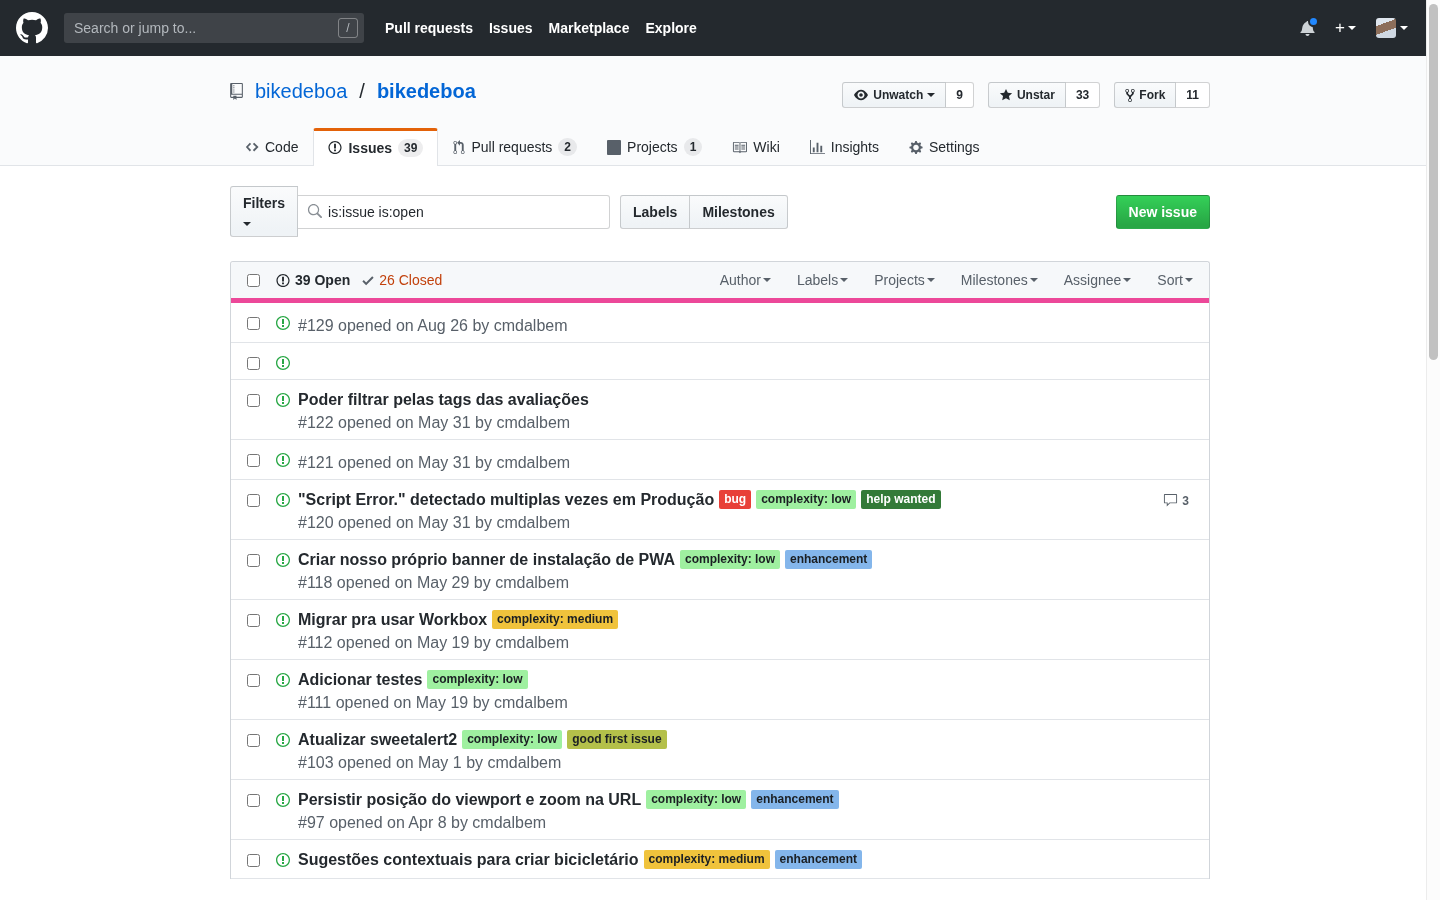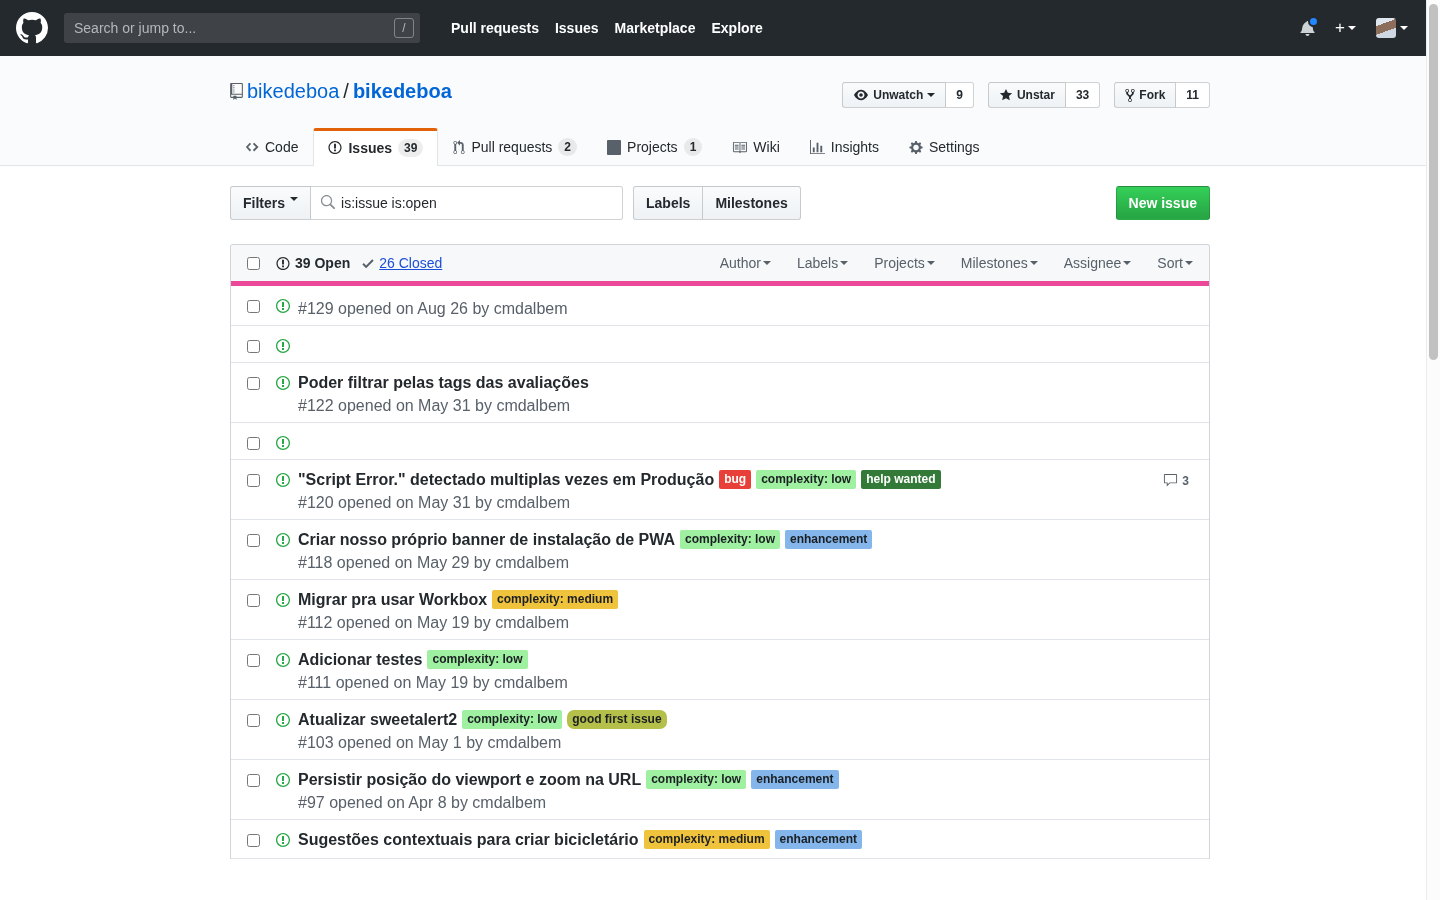--- a/index.html
+++ b/index.html
@@ -4,21 +4,21 @@
 <style>
   * { margin:0; padding:0; box-sizing:border-box; }
   html,body { width:1440px; height:900px; overflow:hidden; background:#fff;
     font-family:"Liberation Sans","DejaVu Sans",sans-serif; color:#24292e; }
   a { text-decoration:none; color:inherit; }
   svg { display:block; }
 
   
   .top-header { height:56px; background:#24292e; display:flex; align-items:center; padding:0 32px 0 16px; }
   .gh-logo { color:#fff; margin-right:16px; cursor:pointer; }
-  .hdr-search { position:relative; width:356px; height:30px; margin-right:31px; }
+  .hdr-search { position:relative; width:300px; height:30px; margin-right:21px; }
   .hdr-search input { width:100%; height:100%; background:rgba(255,255,255,0.125); border:none; border-radius:3px;
     color:#fff; font-size:14px; padding:0 34px 0 10px; outline:none; font-family:inherit; }
   .hdr-search input::placeholder { color:#b3b8bd; }
   .slash-key { position:absolute; right:6px; top:5px; width:20px; height:20px; border:1px solid rgba(255,255,255,0.35);
     border-radius:3px; color:#b3b8bd; font-size:12px; display:flex; align-items:center; justify-content:center; }
   .hdr-nav { display:flex; gap:16px; }
   .hdr-nav a { color:#fff; font-size:14px; font-weight:700; }
   .hdr-right { margin-left:auto; display:flex; align-items:center; gap:20px; }
   .bell-wrap { position:relative; color:#cdd2d6; cursor:pointer; }
   .bell-dot { position:absolute; top:-4px; right:-4px; width:11px; height:11px; border-radius:50%;
@@ -28,21 +28,21 @@
   .avatar { width:20px; height:20px; border-radius:3px;
     background:linear-gradient(160deg,#dfe6ee 0 30%,#8d6e5a 30% 62%,#cfd8e2 62%); }
   .caret { display:inline-block; width:0; height:0; border:4px solid transparent; border-top-color:currentColor;
     margin-top:4px; }
   .caret.white { color:#fff; }
 
   
   .repo-head { background:#fafbfc; border-bottom:1px solid #e1e4e8; padding-top:24px; }
   .container { width:980px; margin:0 auto; }
   .repo-title-row { display:flex; align-items:flex-start; justify-content:space-between; }
-  .repo-title { font-size:20px; display:flex; align-items:center; gap:4px; font-weight:400;text-align:right; }
+  .repo-title { font-size:20px; display:flex; align-items:center; gap:12px; font-weight:400;text-align:right; }
   .repo-title .oicon { color:#586069; }
   .repo-title a { color:#0366d6; }
   .repo-title a.repo-name { font-weight:700; }
   .repo-actions { display:flex; gap:14px; margin-top:2px; }
   .action-group { display:flex; }
   .btn-soc { display:flex; align-items:center; gap:4px; font-size:12px; font-weight:700; color:#24292e;
     background:linear-gradient(-180deg,#fafbfc,#eff3f6 90%); border:1px solid rgba(27,31,35,0.2);
     border-radius:3px 0 0 3px; padding:3px 10px; cursor:pointer; line-height:18px; }
   .btn-soc .oicon { color:#24292e; }
   .soc-count { font-size:12px; font-weight:700; background:#fff; border:1px solid rgba(27,31,35,0.2);
@@ -54,39 +54,39 @@
   .repo-tab.active { background:#fff; border-color:#e1e4e8; border-top:3px solid #e36209; border-radius:3px 3px 0 0;
     font-weight:700; margin-bottom:-1px; padding-top:7px; }
   .repo-tab.active .oicon { color:#24292e; }
   .tab-count { background:rgba(27,31,35,0.08); border-radius:10px; font-size:12px; font-weight:600;
     padding:2px 6px; line-height:14px; }
 
   
   .toolbar { display:flex; align-items:center; margin-top:20px; }
   .btn { font-size:14px; font-weight:700; background:linear-gradient(-180deg,#fafbfc,#eff3f6 90%);
     border:1px solid rgba(27,31,35,0.2); padding:6px 12px; line-height:20px; cursor:pointer; color:#24292e; font-family:inherit; }
-  .filters-btn { border-radius:3px 0 0 3px; display:flex; align-items:flex-start; gap:5px; }
+  .filters-btn { border-radius:3px 0 0 3px; display:flex; align-items:flex-start; gap:5px;flex-direction:column; }
   .issues-search { position:relative; width:312px; }
   .issues-search input { width:100%; height:34px; border:1px solid rgba(27,31,35,0.2); border-left:none;
     border-radius:0 3px 3px 0; font-size:14px; padding:0 10px 0 30px; color:#24292e; outline:none; background:#fff; font-family:inherit; }
   .issues-search .oicon { position:absolute; left:9px; top:9px; color:#586069; opacity:0.7; }
   .lm-group { display:flex; margin-left:10px; }
   .lm-group .btn:first-child { border-radius:3px 0 0 3px; }
   .lm-group .btn:last-child { border-radius:0 3px 3px 0; border-left:none; }
   .new-issue-btn { margin-left:auto; background:linear-gradient(-180deg,#34d058,#28a745 90%); color:#fff;
     border:1px solid rgba(27,31,35,0.2); border-radius:3px; font-size:14px; font-weight:700; padding:6px 12px;
     line-height:20px; cursor:pointer; font-family:inherit; }
 
   
   .issues-box { margin-top:24px; border:1px solid #d1d5da; border-radius:3px 3px 0 0; border-bottom:none; }
   .box-header { background:#f6f8fa; border-bottom:5px solid #ec4899; padding:10px 16px; display:flex; align-items:center; border-radius:3px 3px 0 0; }
   .box-header input[type=checkbox] { margin-right:16px; }
   .state-link { display:flex; align-items:center; gap:5px; font-size:14px; cursor:pointer; }
   .state-open { font-weight:700; color:#24292e; margin-right:12px; }
-  .state-closed { color:#1d4ed8;text-decoration:underline; }
+  .state-closed { color:#c2410c; }
   .state-closed .oicon { color:#586069; }
   .hdr-filters { margin-left:auto; display:flex; gap:26px; }
   .hdr-filter { display:flex; align-items:center; gap:2px; font-size:14px; color:#586069; cursor:pointer; }
   .hdr-filter .caret { border-top-color:#586069; margin-top:3px; }
 
   .issue-row { display:flex; align-items:flex-start; border-bottom:1px solid #e1e4e8; padding:10px 16px 8px; background:#fff; }
   .issue-row input[type=checkbox] { margin:4px 16px 0 0; }
   .issue-row .open-icon { color:#28a745; margin:2px 8px 0 0; flex:none; }
   .issue-main { flex:1; }
   .issue-title { font-size:16px; font-weight:700; color:#24292e; line-height:20px; cursor:pointer; }
@@ -357,20 +357,21 @@
 
   <div class="issue-row">
     <input type="checkbox" style="">
     <span class="oicon open-icon">
       <svg width="14" height="16" viewBox="0 0 14 16" fill="currentColor">
               <path d="M7 2.3c3.14 0 5.7 2.56 5.7 5.7s-2.56 5.7-5.7 5.7A5.71 5.71 0 0 1 1.3 8c0-3.14 2.56-5.7 5.7-5.7zM7 1C3.14 1 0 4.14 0 8s3.14 7 7 7 7-3.14 7-7-3.14-7-7-7zm1 3H6v5h2V4zm0 6H6v2h2v-2z"></path>
             </svg>
     </span>
     <div class="issue-main">
       <span class="issue-labels"></span>
+      <div class="issue-meta">#121 opened on May 31 by cmdalbem</div>
     </div>
 
   </div>
 
   <div class="issue-row">
     <input type="checkbox" style="">
     <span class="oicon open-icon">
       <svg width="14" height="16" viewBox="0 0 14 16" fill="currentColor">
               <path d="M7 2.3c3.14 0 5.7 2.56 5.7 5.7s-2.56 5.7-5.7 5.7A5.71 5.71 0 0 1 1.3 8c0-3.14 2.56-5.7 5.7-5.7zM7 1C3.14 1 0 4.14 0 8s3.14 7 7 7 7-3.14 7-7-3.14-7-7-7zm1 3H6v5h2V4zm0 6H6v2h2v-2z"></path>
             </svg>
@@ -432,21 +433,21 @@
   </div>
 
   <div class="issue-row">
     <input type="checkbox" style="">
     <span class="oicon open-icon">
       <svg width="14" height="16" viewBox="0 0 14 16" fill="currentColor">
               <path d="M7 2.3c3.14 0 5.7 2.56 5.7 5.7s-2.56 5.7-5.7 5.7A5.71 5.71 0 0 1 1.3 8c0-3.14 2.56-5.7 5.7-5.7zM7 1C3.14 1 0 4.14 0 8s3.14 7 7 7 7-3.14 7-7-3.14-7-7-7zm1 3H6v5h2V4zm0 6H6v2h2v-2z"></path>
             </svg>
     </span>
     <div class="issue-main">
-      <a href="#" class="issue-title">Atualizar sweetalert2</a><span class="issue-labels"><a href="#" class="issue-label" style="background: rgb(159, 240, 160); color: rgb(27, 31, 35);">complexity: low</a><a href="#" class="issue-label" style="background: rgb(180, 192, 74); color: rgb(27, 31, 35); border-radius: 7px;">good first issue</a></span>
+      <a href="#" class="issue-title">Atualizar sweetalert2</a><span class="issue-labels"><a href="#" class="issue-label" style="background: rgb(159, 240, 160); color: rgb(27, 31, 35);">complexity: low</a><a href="#" class="issue-label" style="background: rgb(180, 192, 74); color: rgb(27, 31, 35);">good first issue</a></span>
       <div class="issue-meta">#103 opened on May 1 by cmdalbem</div>
     </div>
 
   </div>
 
   <div class="issue-row">
     <input type="checkbox" style="">
     <span class="oicon open-icon">
       <svg width="14" height="16" viewBox="0 0 14 16" fill="currentColor">
               <path d="M7 2.3c3.14 0 5.7 2.56 5.7 5.7s-2.56 5.7-5.7 5.7A5.71 5.71 0 0 1 1.3 8c0-3.14 2.56-5.7 5.7-5.7zM7 1C3.14 1 0 4.14 0 8s3.14 7 7 7 7-3.14 7-7-3.14-7-7-7zm1 3H6v5h2V4zm0 6H6v2h2v-2z"></path>

